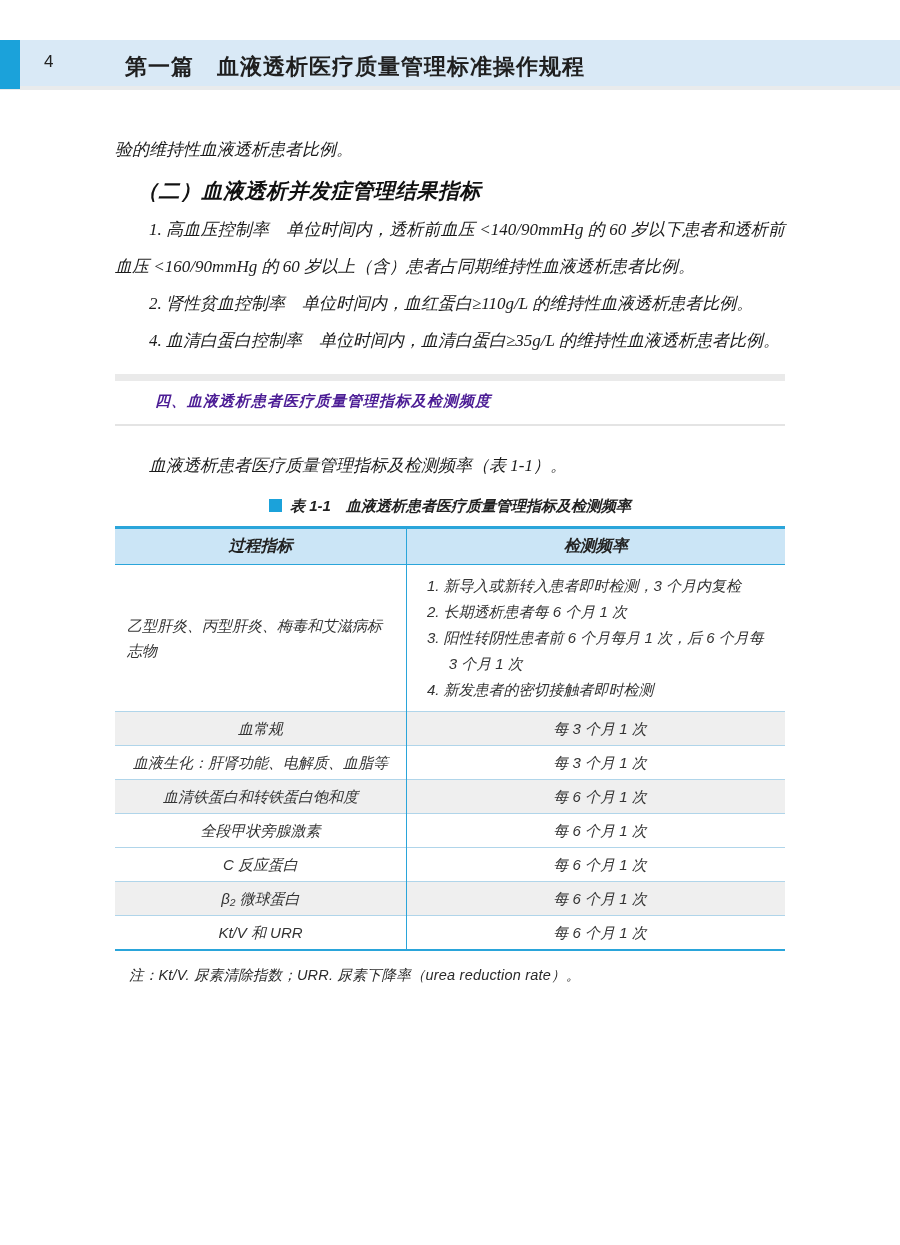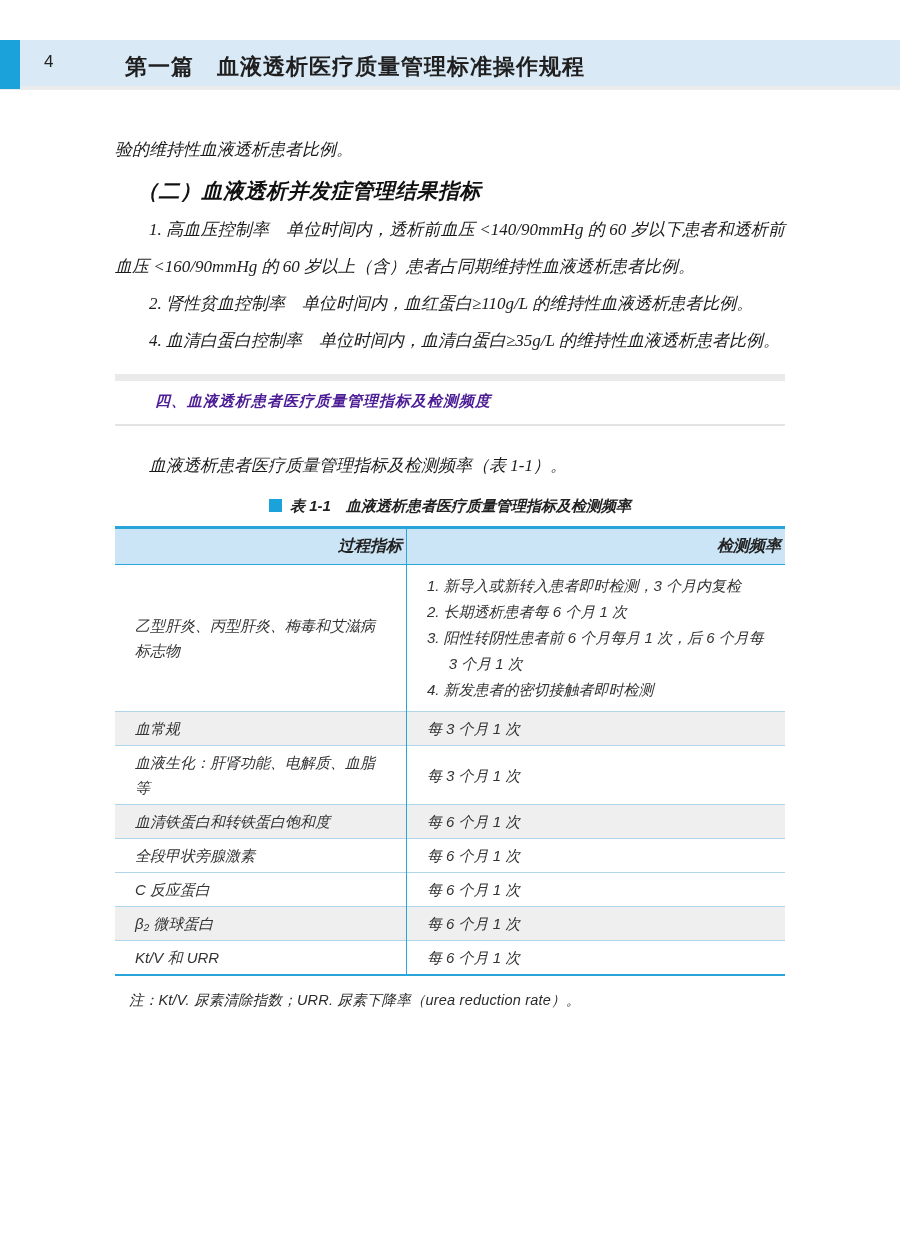--- a/index.html
+++ b/index.html
@@ -66,30 +66,30 @@
     background: #1ba2da; margin-right: 8px; vertical-align: -1px;
   }
 
   table.qc-table {
     width: 100%; border-collapse: collapse; margin-top: 10px;
     border-top: 3px solid #2aa5da; border-bottom: 2px solid #2aa5da;
     font-size: 15px; color: #333;
   }
   .qc-table th {
     background: #cbe5f6; font-weight: bold; font-size: 16px; color: #222;
-    padding: 7px 4px; border-bottom: 1px solid #2aa5da; text-align: right;
+    padding: 7px 4px; border-bottom: 1px solid #2aa5da; text-align: center;
   }
   .qc-table th.col-indicator { width: 43.5%; border-right: 1px solid #2aa5da; }
   .qc-table td {
-    padding: 4px 20px; vertical-align: middle; line-height: 25px;
+    padding: 4px 12px; vertical-align: middle; line-height: 25px;
     background: #fff;
   }
   .qc-table td.cell-indicator { border-right: 1px solid #2aa5da; }
   .qc-table td.cell-frequency { padding-left: 20px; }
-  .qc-table tbody tr + tr td { border-top: 1px solid #b0d5ea; }
+  .qc-table tbody tr + tr td { border-top: 1px solid #b0d5ea; text-align: center; }
   .qc-table tr.shaded td { background: #efefef; }
   .qc-table tr.tall td { padding-top: 8px; padding-bottom: 8px; }
   .freq-item { padding-left: 1.45em; text-indent: -1.45em; line-height: 26px; }
 
   .footnote {
     margin-top: 15px; padding-left: 14px;
     font-size: 14.5px; color: #2a2a2a; letter-spacing: 0.2px;
   }
 </style>
 </head>

